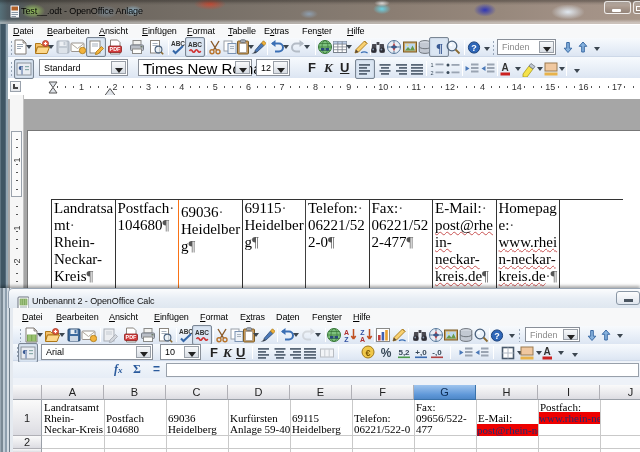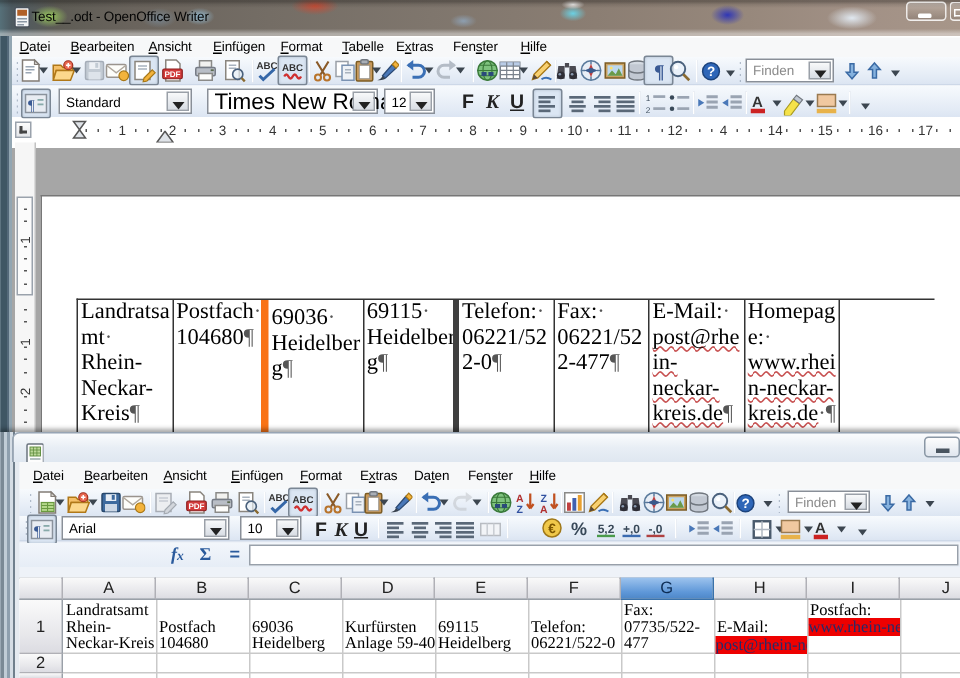--- a/index.html
+++ b/index.html
@@ -32,21 +32,21 @@
 radial-gradient(ellipse 22px 10px at 568px 12px, rgba(228,237,246,.95), rgba(228,237,246,0) 76%),
 linear-gradient(90deg,#567079 0,#4d5a61 1.2%,#5e5c55 6%,#6a645d 14%,#746d65 28%,#7f766d 45%,#8b7e73 62%,#97887c 78%,#a29186 90%,#a79689 100%);">
 
 <div class="abs" style="left:9px;top:4px;"><svg width="11" height="15" viewBox="0 0 11 15" style="">
         <rect x="1" y="1" width="9.5" height="13" rx="1" fill="#f2f4f6" stroke="#49525c"></rect>
         <rect x="2.5" y="2.5" width="6.5" height="4" fill="#b06028"></rect>
         <rect x="2.5" y="8" width="6.5" height="1" fill="#8a97a4"></rect>
         <rect x="2.5" y="10" width="6.5" height="1" fill="#8a97a4"></rect>
         <rect x="2.5" y="12" width="4.5" height="1" fill="#8a97a4"></rect>
       </svg></div>
-<div class="abs" style="left:21px;top:6px;font-size:9px;letter-spacing:-0.1px;color:#050505;">Test__.odt - OpenOffice Writer</div>
+<div class="abs" style="left:21px;top:6px;font-size:9px;letter-spacing:-0.1px;color:#050505;">Test__.odt - OpenOffice Anlage</div>
 <div class="abs" style="left:604px;top:1px;width:27px;height:13px;border:1px solid rgba(255,255,255,.8);border-radius:3px;background:linear-gradient(rgba(255,255,255,.28),rgba(255,255,255,.06) 45%,rgba(70,60,55,.18));">
       <div class="abs" style="left:7px;top:7px;width:9px;height:2.5px;background:#fff;border-radius:1px;"></div>
     </div>
 <div class="abs" style="left:633px;top:1px;width:7px;height:13px;border:1px solid rgba(255,255,255,.8);border-radius:3px 0 0 3px;border-right:none;background:linear-gradient(rgba(255,255,255,.28),rgba(255,255,255,.06) 45%,rgba(70,60,55,.18));">
       <div class="abs" style="left:2px;top:4px;width:5px;height:5px;border:1.4px solid #fff;border-right:none;"></div>
     </div>
 
 </div>
 <div class="abs" style="left:0;top:24px;width:8px;height:264px;background:linear-gradient(90deg,#5d7380 0 1px,#3f5664 1px 5px,#54697a 5px 6px,#93a6b2 6px 8px);"></div>
 <div class="abs" style="left:8px;top:24px;width:632px;height:14px;background:#f7f8f9;border-top:1px solid #fff;">
@@ -436,27 +436,27 @@
 <div class="abs" style="left:6px;top:153px;width:1.5px;height:1px;background:#555;"></div>
 <div class="abs" style="left:6px;top:169px;width:1.5px;height:1px;background:#555;"></div>
 <div class="abs" style="left:6px;top:178px;width:1.5px;height:1px;background:#555;"></div>
 <div class="abs" style="left:6px;top:186px;width:1.5px;height:1px;background:#555;"></div>
 </div>
 <div class="abs" style="left:19px;top:35px;width:613px;height:158px;background:#fff;border-left:1px solid #777;border-top:1px solid #777;">
 <div class="abs" style="left:23px;top:68px;width:572px;height:91px;border-top:1px solid #333;border-left:1px solid #333;display:flex;font-family:'Liberation Serif',serif;font-size:15px;line-height:17px;color:#000;">
 <div style="width:63.5px;border-right:1px solid #333;padding:0 0 0 2px;overflow:hidden;white-space:nowrap;">
           <div style="margin-top:0px;">Landratsa<br>mt<span class="mk">·</span><br>Rhein-<br>Neckar-<br>Kreis<span class="mk">¶</span></div>
         </div>
-<div style="width:63.5px;border-right:5px solid #f97316;padding:0 16px 0 2px;overflow:hidden;white-space:nowrap;">
+<div style="width:63.5px;border-right:1px solid #f97316;padding:0 16px 0 2px;overflow:hidden;white-space:nowrap;">
           <div style="margin-top:0px;">Postfach<span class="mk">·</span><br>104680<span class="mk">¶</span></div>
         </div>
 <div style="width:63.5px;border-right:1px solid #333;padding:0 0 0 2px;overflow:hidden;white-space:nowrap;">
           <div style="margin-top:4px;">69036<span class="mk">·</span><br>Heidelber<br>g<span class="mk">¶</span></div>
         </div>
-<div style="width:63.5px;border-right:4px solid #404040;padding:0 0 0 2px;overflow:hidden;white-space:nowrap;">
+<div style="width:63.5px;border-right:1px solid #404040;padding:0 0 0 2px;overflow:hidden;white-space:nowrap;">
           <div style="margin-top:0px;">69115<span class="mk">·</span><br>Heidelber<br>g<span class="mk">¶</span></div>
         </div>
 <div style="width:63.5px;border-right:1px solid #333;padding:0 0 0 2px;overflow:hidden;white-space:nowrap;">
           <div style="margin-top:0px;">Telefon:<span class="mk">·</span><br>06221/52<br>2-0<span class="mk">¶</span></div>
         </div>
 <div style="width:63.5px;border-right:1px solid #333;padding:0 0 0 2px;overflow:hidden;white-space:nowrap;">
           <div style="margin-top:0px;">Fax:<span class="mk">·</span><br>06221/52<br>2-477<span class="mk">¶</span></div>
         </div>
 <div style="width:63.5px;border-right:1px solid #333;padding:0 0 0 2px;overflow:hidden;white-space:nowrap;">
           <div style="margin-top:0px;">E-Mail:<span class="mk">·</span><br><span class="sq">post@rhe<br>in-<br>neckar-<br>kreis.de</span><span class="mk">¶</span></div>
@@ -469,20 +469,21 @@
 </div>
 <div class="abs" style="left:0;top:288px;width:640px;height:164px;background:#eef2f8;box-shadow:0 -2px 3px rgba(0,0,0,.35);">
 <div class="abs" style="left:0;top:0;width:13px;height:164px;background:linear-gradient(90deg,#9aa8b4 0 1px,#7a8995 1px 3px,#c0ccd6 3px 5px,#8e9fae 5px 7px,#d5dde5 7px 9px,#707f8c 9px 10px,#e5eaf0 10px 13px);"></div>
 <div class="abs" style="left:8px;top:0;width:632px;height:20px;border-radius:5px 0 0 0;background:linear-gradient(#fbfcfd,#e8eef5 50%,#dfe7f0);border-top:1px solid #98a5b4;border-left:1px solid #98a5b4;"></div>
 <div class="abs" style="left:17px;top:7px;"><svg width="12" height="13" viewBox="0 0 12 13" style="">
         <rect x="1" y="1" width="11" height="13" rx="1" fill="#fdfdfd" stroke="#6a737e"></rect>
         <rect x="3" y="3" width="7" height="6" fill="#bcd89a" stroke="#5a8a3a" stroke-width=".6"></rect>
         <path d="M3 5h7M3 7h7M5.3 3v6M7.6 3v6" stroke="#5a8a3a" stroke-width=".5"></path>
         <rect x="3" y="10.5" width="7" height="1" fill="#9aa"></rect>
       </svg></div>
+<div class="abs" style="left:32px;top:8px;font-size:9px;letter-spacing:-0.1px;color:#111;">Unbenannt 2 - OpenOffice Calc</div>
 <div class="abs" style="left:616px;top:3px;width:24px;height:14px;border:1px solid #8a97a5;border-radius:3px;background:linear-gradient(#fdfdfd,#e0e6ee);">
       <div class="abs" style="left:7px;top:7px;width:9px;height:2.5px;background:#4a5560;"></div>
     </div>
 <div class="abs" style="left:13px;top:20px;width:627px;height:18px;background:#f7f8f9;">
 <span class="mi" style="left:9px;top:4px;"><u>D</u>atei</span>
 <span class="mi" style="left:43px;top:4px;"><u>B</u>earbeiten</span>
 <span class="mi" style="left:96px;top:4px;"><u>A</u>nsicht</span>
 <span class="mi" style="left:141px;top:4px;"><u>E</u>infügen</span>
 <span class="mi" style="left:187px;top:4px;"><u>F</u>ormat</span>
 <span class="mi" style="left:227px;top:4px;">E<u>x</u>tras</span>
@@ -815,18 +816,18 @@
     <div class="abs " style="left:93px;top:38.5px;width:61px;height:11px;font-size:11px;line-height:11px;white-space:nowrap;overflow:hidden;">104680</div>
 <div class="abs " style="left:155px;top:27.5px;width:61px;height:11px;font-size:11px;line-height:11px;white-space:nowrap;overflow:hidden;">69036</div>
     <div class="abs " style="left:155px;top:38.5px;width:61px;height:11px;font-size:11px;line-height:11px;white-space:nowrap;overflow:hidden;">Heidelberg</div>
 <div class="abs " style="left:217px;top:27.5px;width:61px;height:11px;font-size:11px;line-height:11px;white-space:nowrap;overflow:hidden;">Kurfürsten</div>
     <div class="abs " style="left:217px;top:38.5px;width:61px;height:11px;font-size:11px;line-height:11px;white-space:nowrap;overflow:hidden;">Anlage 59-40</div>
 <div class="abs " style="left:279px;top:27.5px;width:61px;height:11px;font-size:11px;line-height:11px;white-space:nowrap;overflow:hidden;">69115</div>
     <div class="abs " style="left:279px;top:38.5px;width:61px;height:11px;font-size:11px;line-height:11px;white-space:nowrap;overflow:hidden;">Heidelberg</div>
 <div class="abs " style="left:341px;top:27.5px;width:61px;height:11px;font-size:11px;line-height:11px;white-space:nowrap;overflow:hidden;">Telefon:</div>
     <div class="abs " style="left:341px;top:38.5px;width:61px;height:11px;font-size:11px;line-height:11px;white-space:nowrap;overflow:hidden;">06221/522-0</div>
 <div class="abs " style="left:403px;top:16.5px;width:61px;height:11px;font-size:11px;line-height:11px;white-space:nowrap;overflow:hidden;">Fax:</div>
-    <div class="abs " style="left:403px;top:27.5px;width:61px;height:11px;font-size:11px;line-height:11px;white-space:nowrap;overflow:hidden;">07735/522-</div>
+    <div class="abs " style="left:403px;top:27.5px;width:61px;height:11px;font-size:11px;line-height:11px;white-space:nowrap;overflow:hidden;">09656/522-</div>
     <div class="abs " style="left:403px;top:38.5px;width:61px;height:11px;font-size:11px;line-height:11px;white-space:nowrap;overflow:hidden;">477</div>
 <div class="abs " style="left:465px;top:27.5px;width:61px;height:11px;font-size:11px;line-height:11px;white-space:nowrap;overflow:hidden;">E-Mail:</div>
 <div class="abs" style="left:464px;top:39px;width:61px;height:12px;background:#ee0000;color:#262a6a;font-size:11px;line-height:12px;white-space:nowrap;overflow:hidden;">post@rhein-ne</div>
 <div class="abs " style="left:527px;top:16.5px;width:61px;height:11px;font-size:11px;line-height:11px;white-space:nowrap;overflow:hidden;">Postfach:</div>
 <div class="abs" style="left:526px;top:27px;width:61px;height:12px;background:#ee0000;color:#262a6a;font-size:11px;line-height:12px;white-space:nowrap;overflow:hidden;">www.rhein-ne</div>
 </div>
 </body></html>

